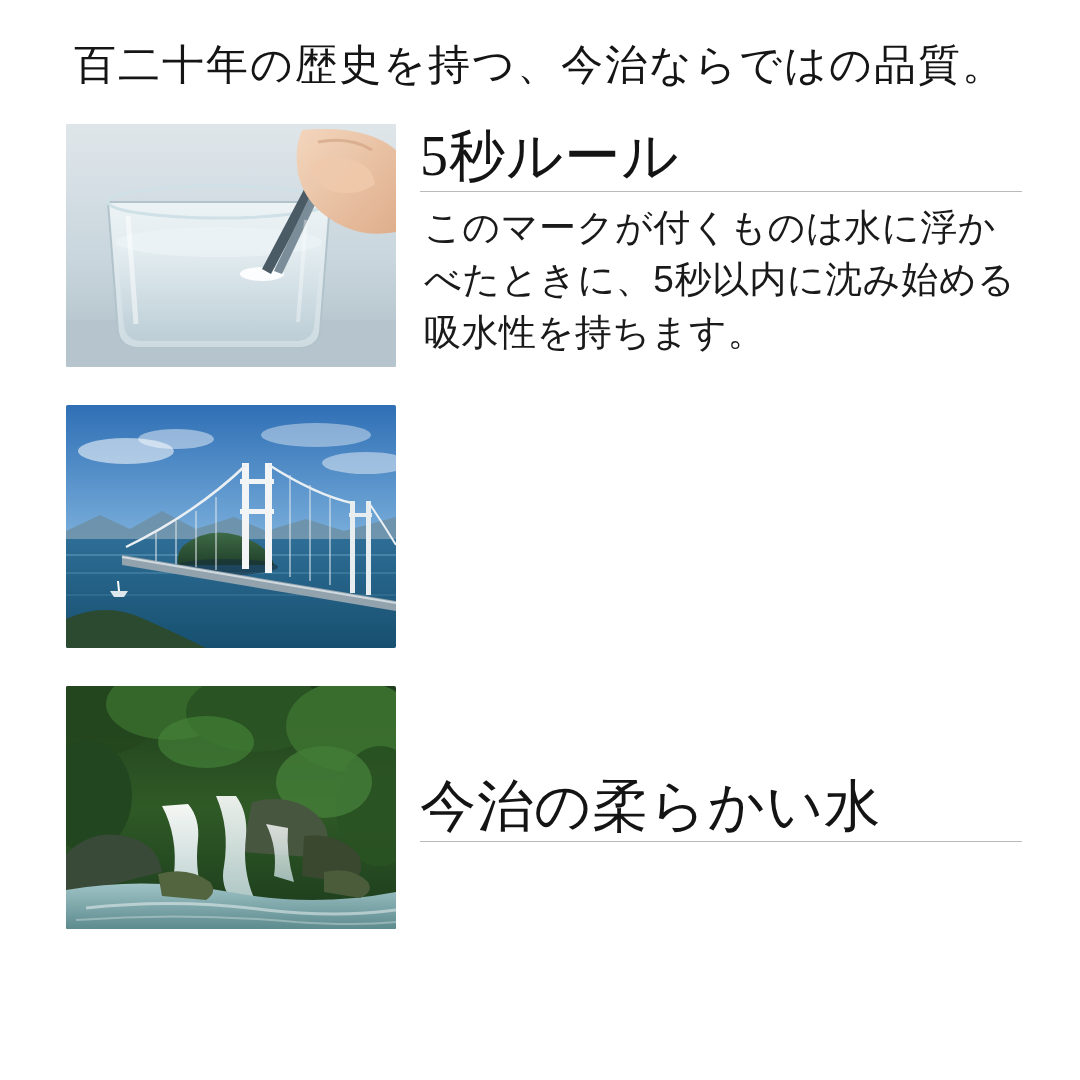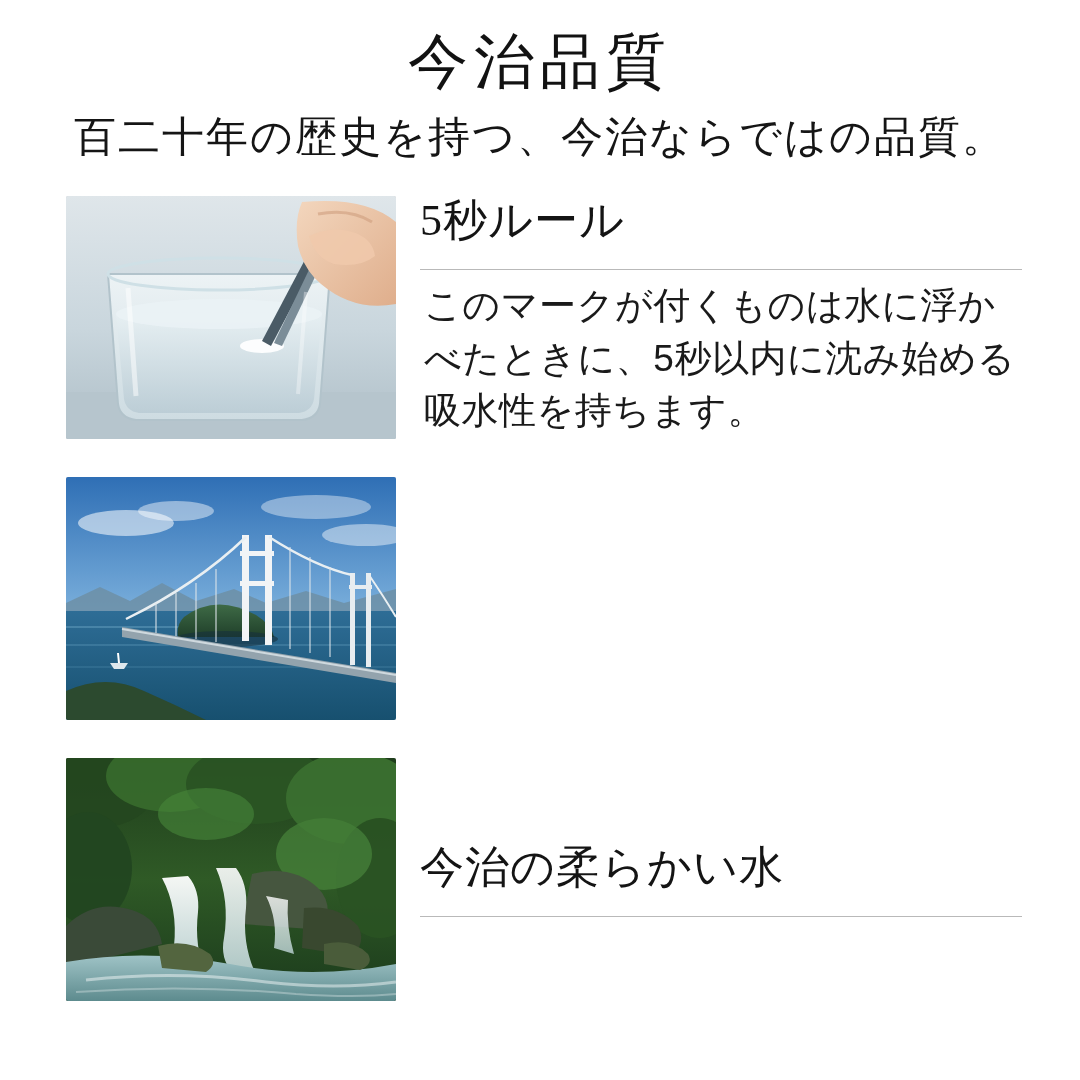--- a/index.html
+++ b/index.html
@@ -68,46 +68,45 @@
   }
   .thumb svg { display: block; width: 100%; height: 100%; }
 
   .section-body {
     flex: 1 1 auto;
     padding-left: 24px;
     min-width: 0;
   }
   .section-title {
     font-family: "Liberation Serif", serif;
-    font-size: 44px;
+    font-size: 56px;
     font-weight: 400;
     letter-spacing: 1px;
     color: #141414;
     margin: 0;
-    padding-bottom: 22px;
+    padding-bottom: 2px;
     border-bottom: 1px solid #b9b9b9;
     line-height: 1.15;
     white-space: nowrap;
   }
   .section-text {
     font-family: "Liberation Sans", sans-serif;
     font-size: 37px;
     line-height: 1.42;
     letter-spacing: 0.5px;
     color: #1a1a1a;
     margin: 10px 0 0 4px;
   }
 </style>
 </head>
 <body>
 
 <div class="page">
 
   <div class="header">
-    <h1 class="header-title">今治品質</h1>
     <p class="header-sub">百二十年の歴史を持つ、今治ならではの品質。</p>
   </div>
 
   <div class="sections">
 
     <div class="section">
       <div class="thumb">
         <svg viewBox="0 0 330 243" preserveAspectRatio="none">
           <defs>
             <linearGradient id="g1bg" x1="0" y1="0" x2="0" y2="1">

